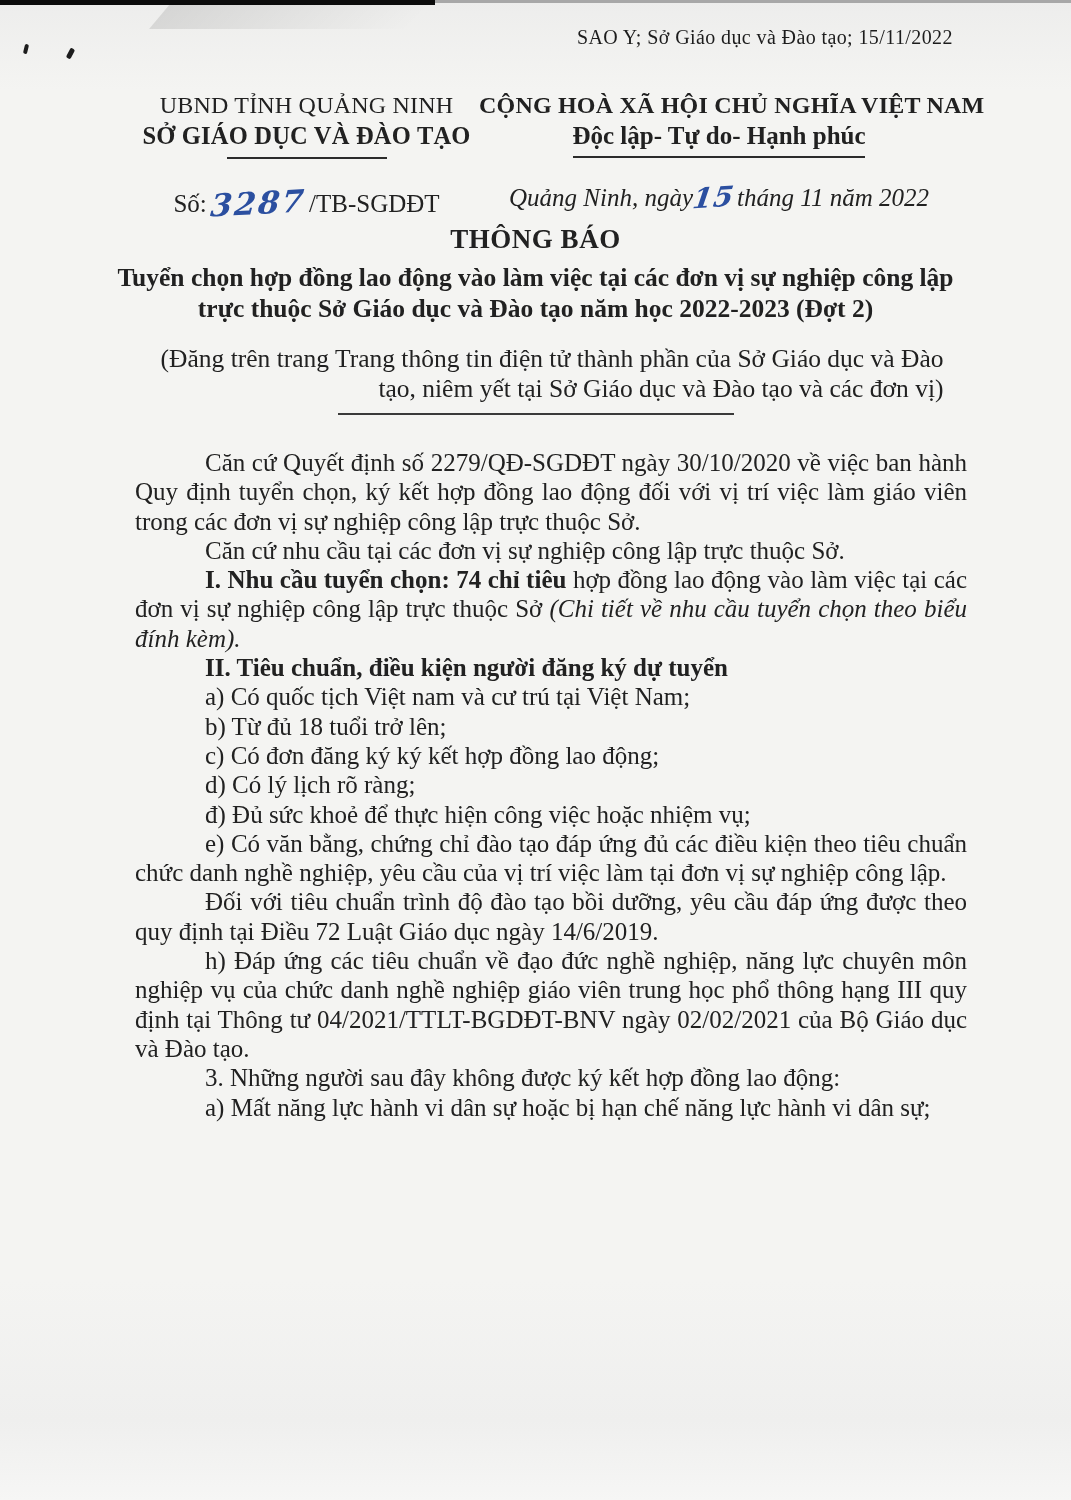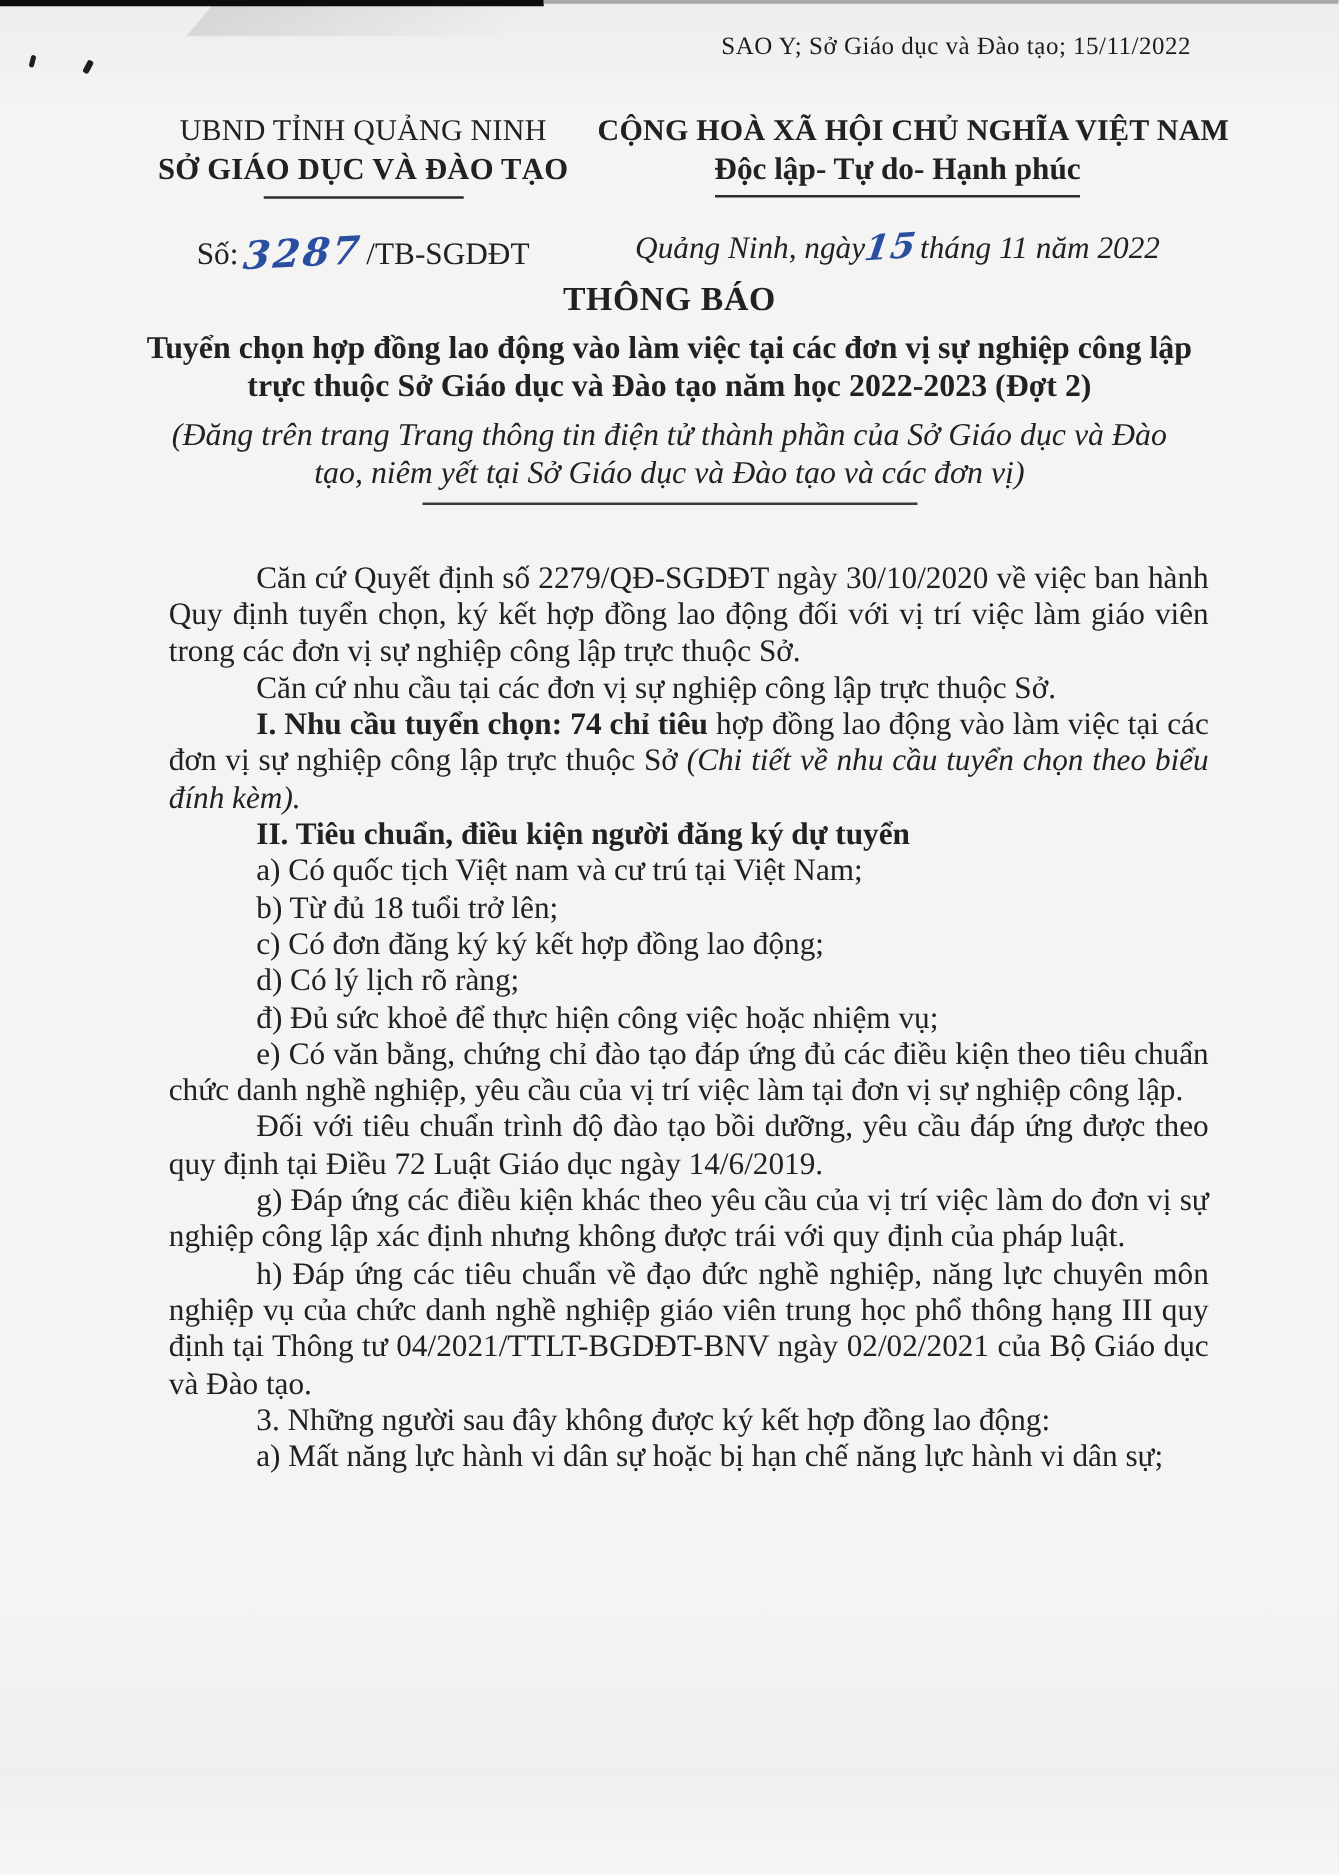--- a/index.html
+++ b/index.html
@@ -10,21 +10,21 @@
   }
   .top-edge-black { position:absolute; left:0; top:0; width:435px; height:5px; background:#0c0c0c; }
   .top-edge-gray  { position:absolute; left:435px; top:0; right:0; height:3px; background:#a8a8a8; }
   .corner-shade { position:absolute; left:160px; top:3px; width:260px; height:26px;
     background:linear-gradient(100deg, rgba(0,0,0,0.10), rgba(0,0,0,0)); transform:skewX(-40deg); }
   .speck-a { position:absolute; left:24px; top:44px; width:4px; height:10px; background:#1d1d1d; transform:rotate(14deg); border-radius:2px; }
   .speck-b { position:absolute; left:68px; top:48px; width:5px; height:11px; background:#1d1d1d; transform:rotate(28deg); border-radius:2px; }
 
   .stamp-line { position:absolute; left:577px; top:26px; font-size:20px; letter-spacing:0.4px; color:#1c1c1c; white-space:nowrap; }
 
-  .header { position:absolute; top:92px; left:118px; width:840px; display:flex; justify-content:space-between; }
+  .header { position:absolute; top:92px; left:134px; width:840px; display:flex; }
   .issuer-block { width:345px; text-align:center; }
   .issuer-parent { font-size:24px; letter-spacing:0.2px; }
   .issuer-name { font-size:24.5px; font-weight:bold; margin-top:3px; letter-spacing:0.2px;font-family:Liberation Serif, serif; }
   .issuer-rule { width:160px; height:2px; background:#2b2b2b; margin:7px auto 0; }
   .doc-number { margin-top:27px; font-size:25px; white-space:nowrap; }
   .national-block { width:480px; text-align:center; }
   .motto1 { font-size:24px; font-weight:bold; letter-spacing:0.2px; white-space:nowrap; }
   .motto2 { font-size:25px; font-weight:bold; margin-top:3px; }
   .motto-rule { width:292px; height:2px; background:#2b2b2b; margin:6px auto 0; }
   .dateline { margin-top:25px; font-size:25px; font-style:italic; white-space:nowrap; }
@@ -32,21 +32,21 @@
   .handwrite {
     font-family:"DejaVu Serif", serif; font-style:italic; font-weight:bold;
     color:#2b4fa0; display:inline-block; line-height:1;
   }
   .hw-number { font-size:31px; letter-spacing:2px; transform:skewX(-8deg) rotate(-3deg); position:relative; top:2px; margin:0 4px; }
   .hw-day { font-size:28px; letter-spacing:1px; transform:skewX(-12deg) rotate(-4deg); position:relative; top:1px; margin-right:3px; }
 
   .title-block { position:absolute; top:224px; left:0; width:1071px; text-align:center; }
   .title-main { font-size:27px; font-weight:bold; letter-spacing:0.5px; }
   .title-subtitle { font-size:25.5px; font-weight:bold; width:852px; margin:7px auto 0; line-height:31px; }
-  .title-note { font-size:25.5px; font-style:italic; width:816px; margin:9px auto 0; line-height:30px; }
+  .title-note { font-size:25.5px; width:816px; margin:20px auto 0; line-height:30px;text-align:right; }
   .title-rule { width:396px; height:2px; background:#3a3a3a; margin:9px auto 0; }
 
   .body-text { position:absolute; top:448px; left:135px; width:832px; font-size:25px; line-height:29.3px; text-align:justify; }
   .body-text p { margin:0; text-indent:70px; }
   .b { font-weight:bold; }
   .i { font-style:italic; }
 </style>
 </head>
 <body>
 
@@ -87,19 +87,18 @@
       <p><span>Căn cứ nhu cầu tại các đơn vị sự nghiệp công lập trực thuộc Sở.</span></p>
       <p><span class="b">I. Nhu cầu tuyển chọn: 74 chỉ tiêu</span><span> hợp đồng lao động vào làm việc tại các đơn vị sự nghiệp công lập trực thuộc Sở </span><span class="i">(Chi tiết về nhu cầu tuyển chọn theo biểu đính kèm).</span></p>
       <p><span class="b">II. Tiêu chuẩn, điều kiện người đăng ký dự tuyển</span></p>
       <p><span>a) Có quốc tịch Việt nam và cư trú tại Việt Nam;</span></p>
       <p><span>b) Từ đủ 18 tuổi trở lên;</span></p>
       <p><span>c) Có đơn đăng ký ký kết hợp đồng lao động;</span></p>
       <p><span>d) Có lý lịch rõ ràng;</span></p>
       <p><span>đ) Đủ sức khoẻ để thực hiện công việc hoặc nhiệm vụ;</span></p>
       <p><span>e) Có văn bằng, chứng chỉ đào tạo đáp ứng đủ các điều kiện theo tiêu chuẩn chức danh nghề nghiệp, yêu cầu của vị trí việc làm tại đơn vị sự nghiệp công lập.</span></p>
       <p><span>Đối với tiêu chuẩn trình độ đào tạo bồi dưỡng, yêu cầu đáp ứng được theo quy định tại Điều 72 Luật Giáo dục ngày 14/6/2019.</span></p>
-      <p><span>g) Đáp ứng các điều kiện khác theo yêu cầu của vị trí việc làm do đơn vị sự nghiệp công lập xác định nhưng không được trái với quy định của pháp luật.</span></p>
       <p><span>h) Đáp ứng các tiêu chuẩn về đạo đức nghề nghiệp, năng lực chuyên môn nghiệp vụ của chức danh nghề nghiệp giáo viên trung học phổ thông hạng III quy định tại Thông tư 04/2021/TTLT-BGDĐT-BNV ngày 02/02/2021 của Bộ Giáo dục và Đào tạo.</span></p>
       <p><span>3. Những người sau đây không được ký kết hợp đồng lao động:</span></p>
       <p><span>a) Mất năng lực hành vi dân sự hoặc bị hạn chế năng lực hành vi dân sự;</span></p>
     </div>
 
 </div>
 
 </body></html>

